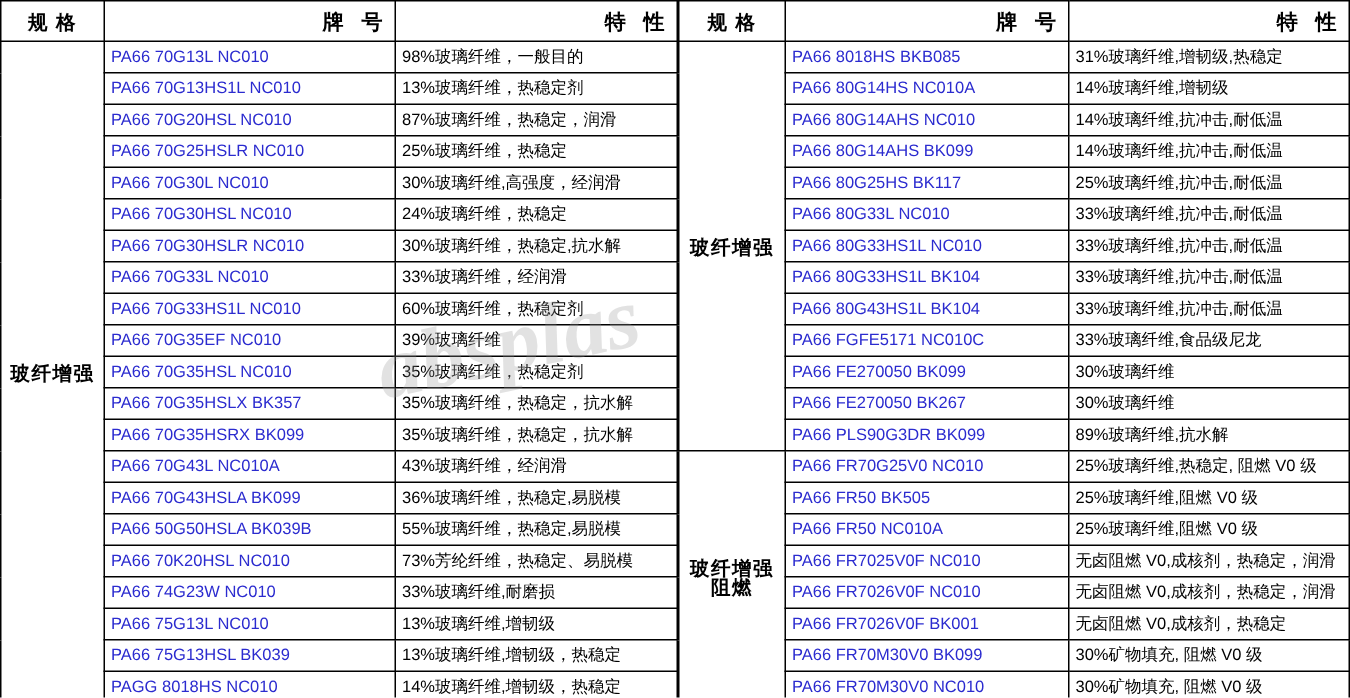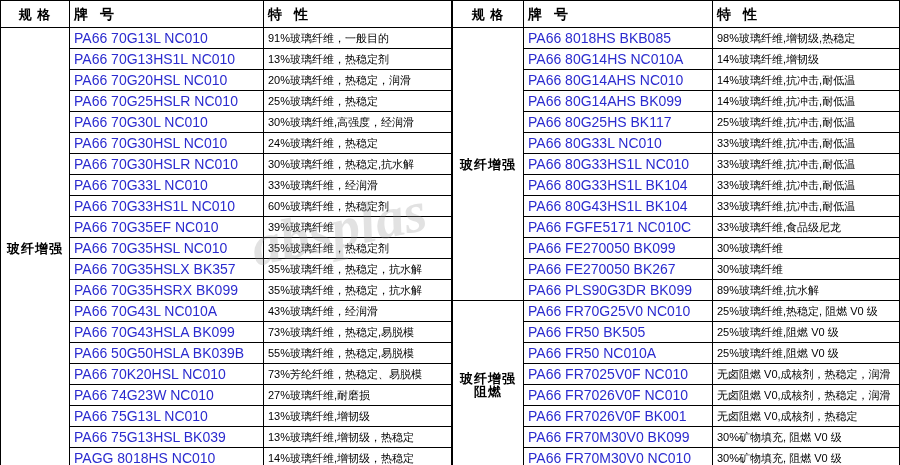--- a/index.html
+++ b/index.html
@@ -29,34 +29,34 @@
   td,th{
     border:1px solid #000000;
     padding:0 4px;
     font-size:11px;
     line-height:13px;
     vertical-align:middle;
     white-space:nowrap;
     overflow:hidden;
   }
   thead th{
-    text-align:left;
+    text-align:right;
     font-weight:bold;
     font-size:14px;
     letter-spacing:4px;
     height:26px;
     background:#ffffff;
     color:#000;
   }
   .col-spec{width:60px;text-align:center;font-weight:bold;font-size:13px;letter-spacing:1px;margin-left:12px;}
   .col-grade{width:185px;}
   .col-prop{width:auto;}
   .grade{
     color:#2b2bcf;
-    font-size:14px;
+    font-size:11px;
     letter-spacing:0px;
   }
   .prop{
     color:#000000;
     font-size:11px;
   }
   tbody tr{height:21px;}
   .panel.right .col-spec{width:62px;}
   .panel.right .col-grade{width:180px;}
   .watermark{
@@ -84,29 +84,29 @@
         <tr>
           <th class="col-spec">规  格</th>
           <th class="col-grade">牌  号</th>
           <th class="col-prop">特  性</th>
         </tr>
       </thead>
       <tbody>
         <tr>
           <td class="col-spec" rowspan="21">玻纤增强</td>
           <td class="col-grade grade">PA66 70G13L NC010</td>
-          <td class="col-prop prop">91%玻璃纤维，一般目的</td>
+          <td class="col-prop prop">98%玻璃纤维，一般目的</td>
         </tr>
         <tr>
           <td class="col-grade grade">PA66 70G13HS1L NC010</td>
           <td class="col-prop prop">13%玻璃纤维，热稳定剂</td>
         </tr>
         <tr>
           <td class="col-grade grade">PA66 70G20HSL NC010</td>
-          <td class="col-prop prop">20%玻璃纤维，热稳定，润滑</td>
+          <td class="col-prop prop">87%玻璃纤维，热稳定，润滑</td>
         </tr>
         <tr>
           <td class="col-grade grade">PA66 70G25HSLR NC010</td>
           <td class="col-prop prop">25%玻璃纤维，热稳定</td>
         </tr>
         <tr>
           <td class="col-grade grade">PA66 70G30L NC010</td>
           <td class="col-prop prop">30%玻璃纤维,高强度，经润滑</td>
         </tr>
         <tr>
@@ -140,33 +140,33 @@
         <tr>
           <td class="col-grade grade">PA66 70G35HSRX BK099</td>
           <td class="col-prop prop">35%玻璃纤维，热稳定，抗水解</td>
         </tr>
         <tr>
           <td class="col-grade grade">PA66 70G43L NC010A</td>
           <td class="col-prop prop">43%玻璃纤维，经润滑</td>
         </tr>
         <tr>
           <td class="col-grade grade">PA66 70G43HSLA BK099</td>
-          <td class="col-prop prop">73%玻璃纤维，热稳定,易脱模</td>
+          <td class="col-prop prop">36%玻璃纤维，热稳定,易脱模</td>
         </tr>
         <tr>
           <td class="col-grade grade">PA66 50G50HSLA BK039B</td>
           <td class="col-prop prop">55%玻璃纤维，热稳定,易脱模</td>
         </tr>
         <tr>
           <td class="col-grade grade">PA66 70K20HSL NC010</td>
           <td class="col-prop prop">73%芳纶纤维，热稳定、易脱模</td>
         </tr>
         <tr>
           <td class="col-grade grade">PA66 74G23W NC010</td>
-          <td class="col-prop prop">27%玻璃纤维,耐磨损</td>
+          <td class="col-prop prop">33%玻璃纤维,耐磨损</td>
         </tr>
         <tr>
           <td class="col-grade grade">PA66 75G13L NC010</td>
           <td class="col-prop prop">13%玻璃纤维,增韧级</td>
         </tr>
         <tr>
           <td class="col-grade grade">PA66 75G13HSL BK039</td>
           <td class="col-prop prop">13%玻璃纤维,增韧级，热稳定</td>
         </tr>
         <tr>
@@ -184,21 +184,21 @@
         <tr>
           <th class="col-spec">规  格</th>
           <th class="col-grade">牌  号</th>
           <th class="col-prop">特  性</th>
         </tr>
       </thead>
       <tbody>
         <tr>
           <td class="col-spec" rowspan="13">玻纤增强</td>
           <td class="col-grade grade">PA66 8018HS BKB085</td>
-          <td class="col-prop prop">98%玻璃纤维,增韧级,热稳定</td>
+          <td class="col-prop prop">31%玻璃纤维,增韧级,热稳定</td>
         </tr>
         <tr>
           <td class="col-grade grade">PA66 80G14HS NC010A</td>
           <td class="col-prop prop">14%玻璃纤维,增韧级</td>
         </tr>
         <tr>
           <td class="col-grade grade">PA66 80G14AHS NC010</td>
           <td class="col-prop prop">14%玻璃纤维,抗冲击,耐低温</td>
         </tr>
         <tr>

